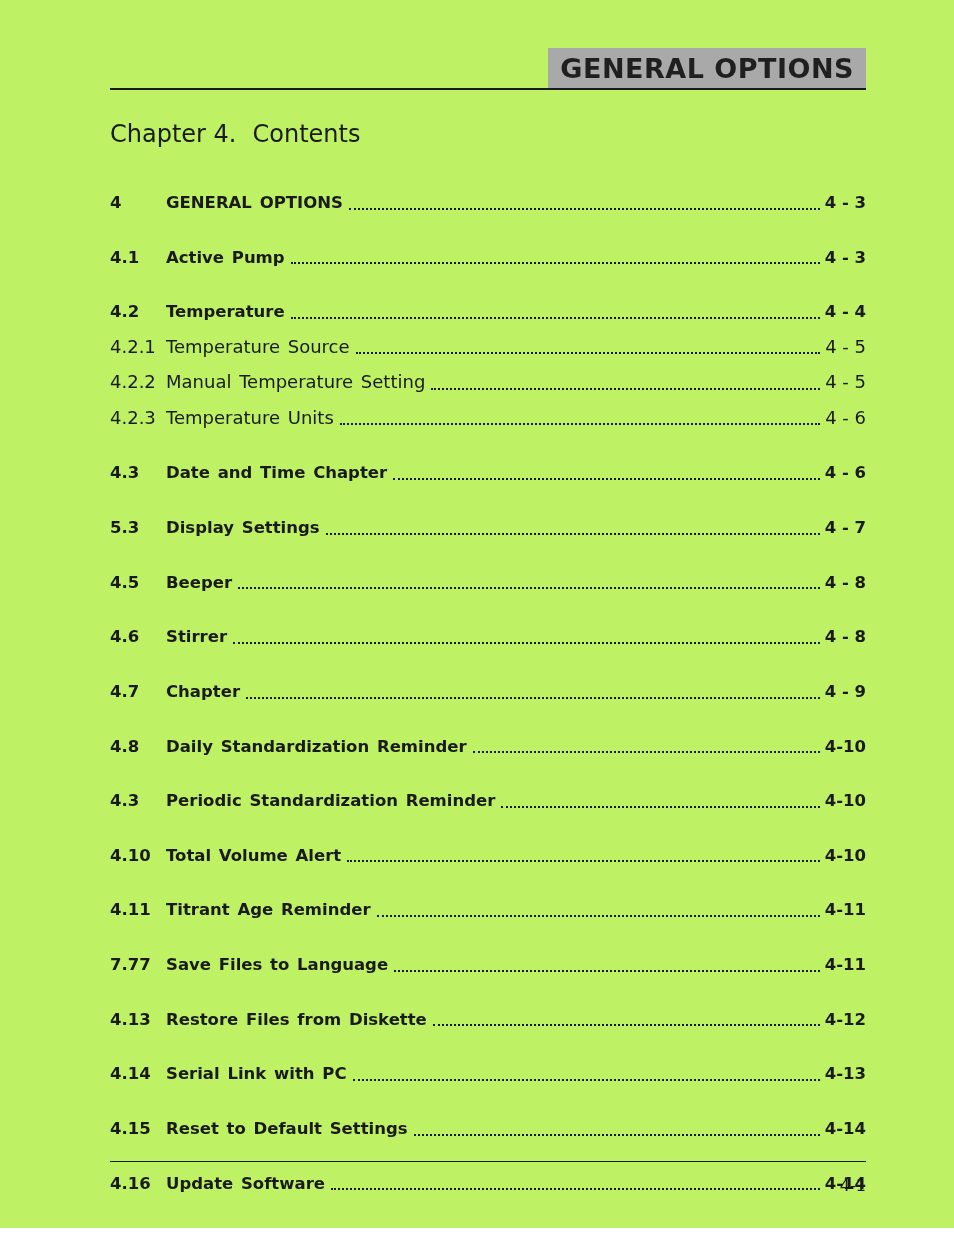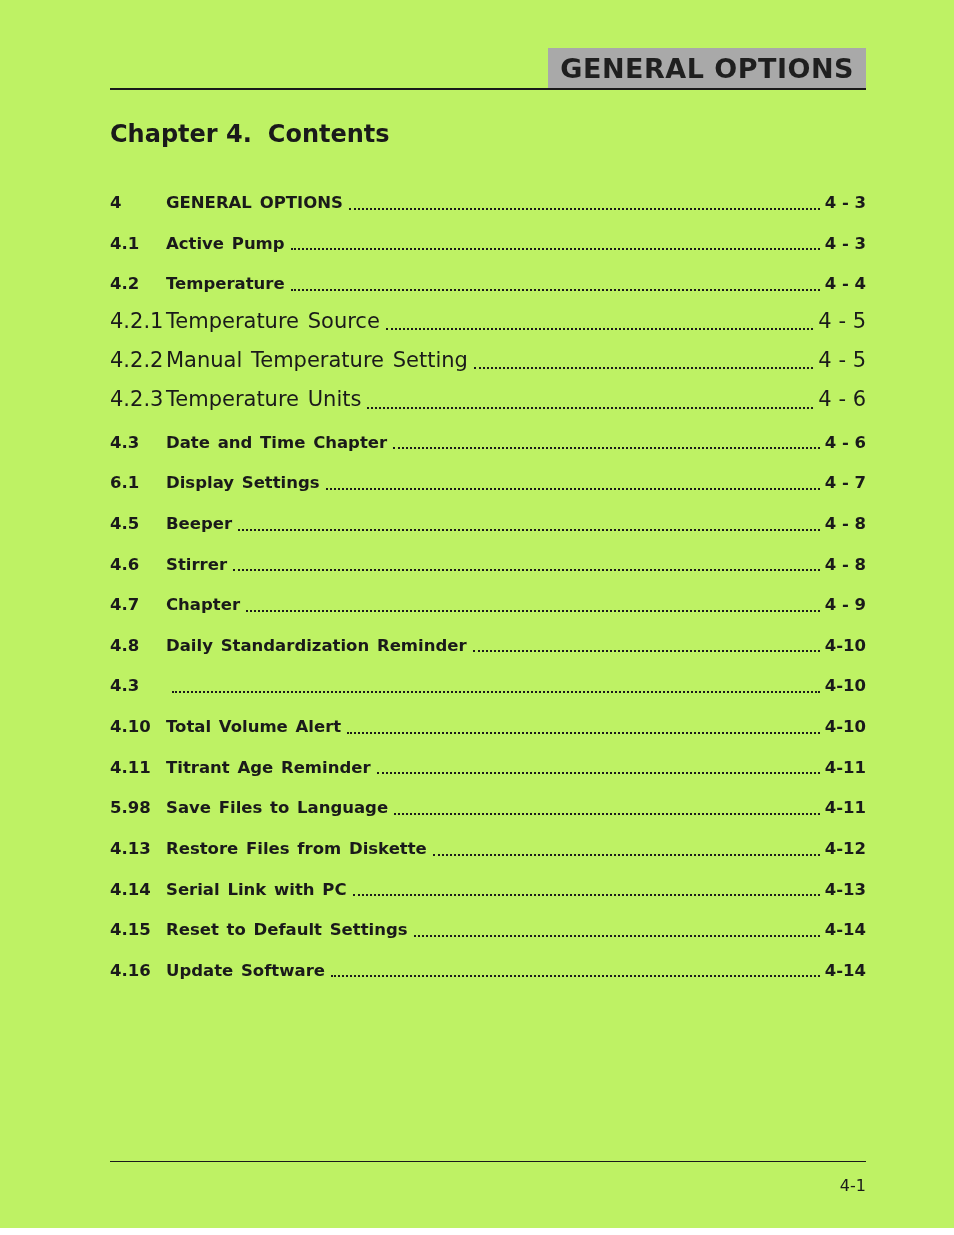--- a/index.html
+++ b/index.html
@@ -38,45 +38,45 @@
     clear: both;
     border-bottom: 2px solid #1a1a1a;
     height: 0;
   }
   
   .chapter-title {
     position: absolute;
     top: 120px;
     left: 110px;
     font-size: 24px;
-    font-weight: bold;
+    font-weight: normal;
     color: #1a1a1a;
     white-space: nowrap;
   }
   .chapter-title .gap { display: inline-block; width: 16px; }
   
   .toc {
     position: absolute;
     top: 193px;
     left: 110px;
     right: 88px;
   }
   .toc-row {
     display: flex;
     align-items: flex-end;
     line-height: 1.25;
   }
   .toc-row.main {
     font-weight: bold;
     font-size: 16.5px;
-    margin-top: 20px;
+    margin-top: 34px;
   }
   .toc-row.sub {
     font-weight: normal;
-    font-size: 21px;
+    font-size: 18px;
     margin-top: 13px;
   }
   .toc-row:first-child { margin-top: 0; }
   .toc-num {
     width: 56px;
     flex: 0 0 56px;
     white-space: nowrap;
   }
   .toc-title {
     white-space: nowrap;
@@ -162,21 +162,21 @@
         <span class="toc-leader"></span>
         <span class="toc-page">4 - 6</span>
       </div>
       <div class="toc-row main">
         <span class="toc-num">4.3</span>
         <span class="toc-title">Date and Time Chapter</span>
         <span class="toc-leader"></span>
         <span class="toc-page">4 - 6</span>
       </div>
       <div class="toc-row main">
-        <span class="toc-num">6.1</span>
+        <span class="toc-num">5.3</span>
         <span class="toc-title">Display Settings</span>
         <span class="toc-leader"></span>
         <span class="toc-page">4 - 7</span>
       </div>
       <div class="toc-row main">
         <span class="toc-num">4.5</span>
         <span class="toc-title">Beeper</span>
         <span class="toc-leader"></span>
         <span class="toc-page">4 - 8</span>
       </div>
@@ -193,37 +193,38 @@
         <span class="toc-page">4 - 9</span>
       </div>
       <div class="toc-row main">
         <span class="toc-num">4.8</span>
         <span class="toc-title">Daily Standardization Reminder</span>
         <span class="toc-leader"></span>
         <span class="toc-page">4-10</span>
       </div>
       <div class="toc-row main">
         <span class="toc-num">4.3</span>
+        <span class="toc-title">Periodic Standardization Reminder</span>
         <span class="toc-leader"></span>
         <span class="toc-page">4-10</span>
       </div>
       <div class="toc-row main">
         <span class="toc-num">4.10</span>
         <span class="toc-title">Total Volume Alert</span>
         <span class="toc-leader"></span>
         <span class="toc-page">4-10</span>
       </div>
       <div class="toc-row main">
         <span class="toc-num">4.11</span>
         <span class="toc-title">Titrant Age Reminder</span>
         <span class="toc-leader"></span>
         <span class="toc-page">4-11</span>
       </div>
       <div class="toc-row main">
-        <span class="toc-num">5.98</span>
+        <span class="toc-num">7.77</span>
         <span class="toc-title">Save Files to Language</span>
         <span class="toc-leader"></span>
         <span class="toc-page">4-11</span>
       </div>
       <div class="toc-row main">
         <span class="toc-num">4.13</span>
         <span class="toc-title">Restore Files from Diskette</span>
         <span class="toc-leader"></span>
         <span class="toc-page">4-12</span>
       </div>

